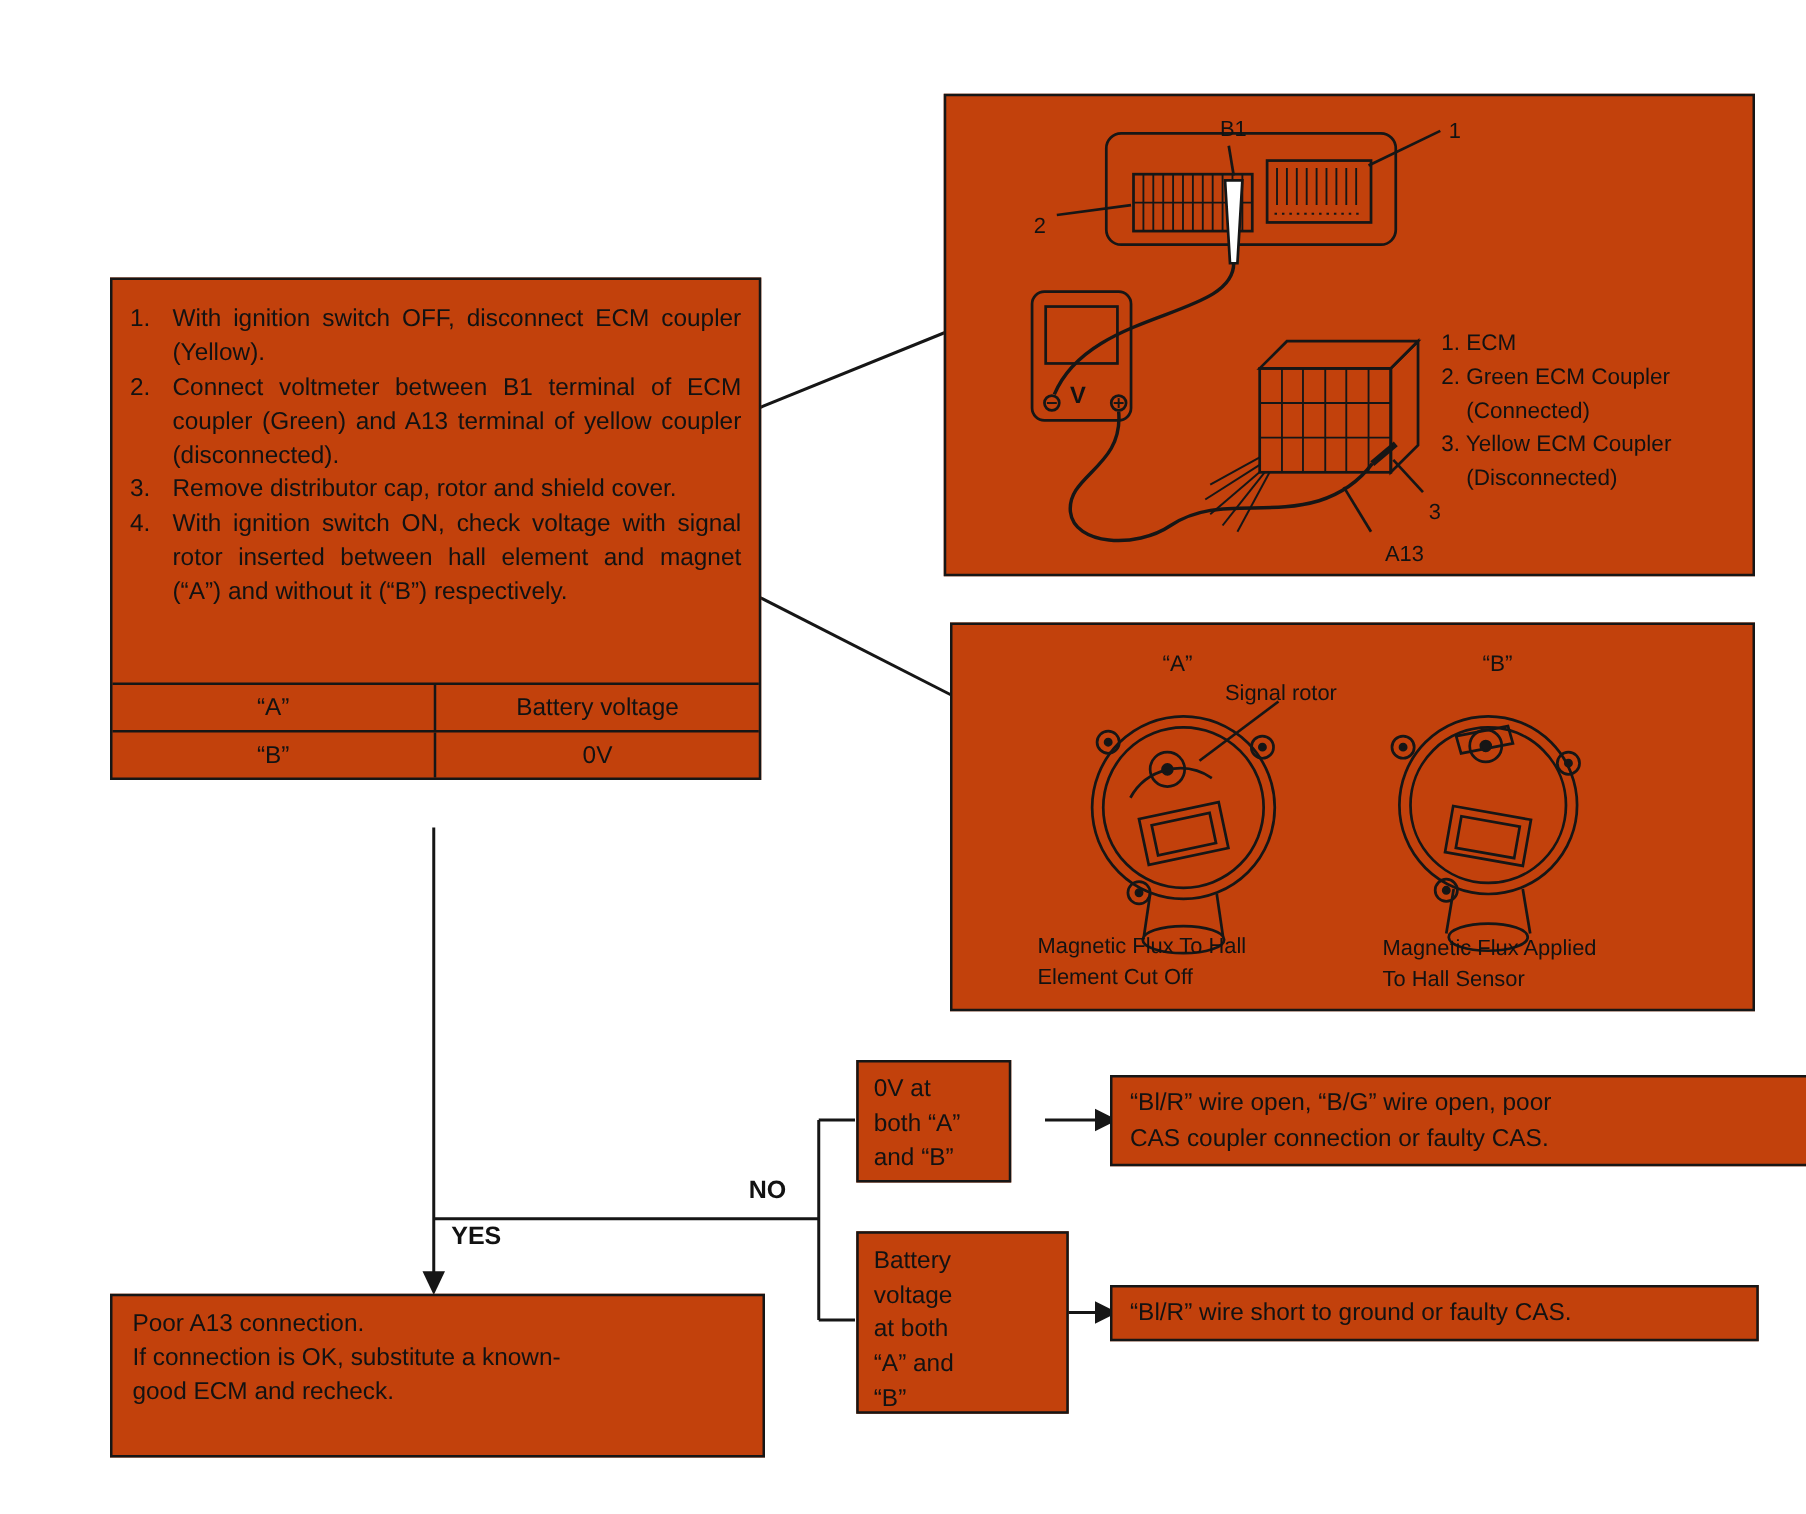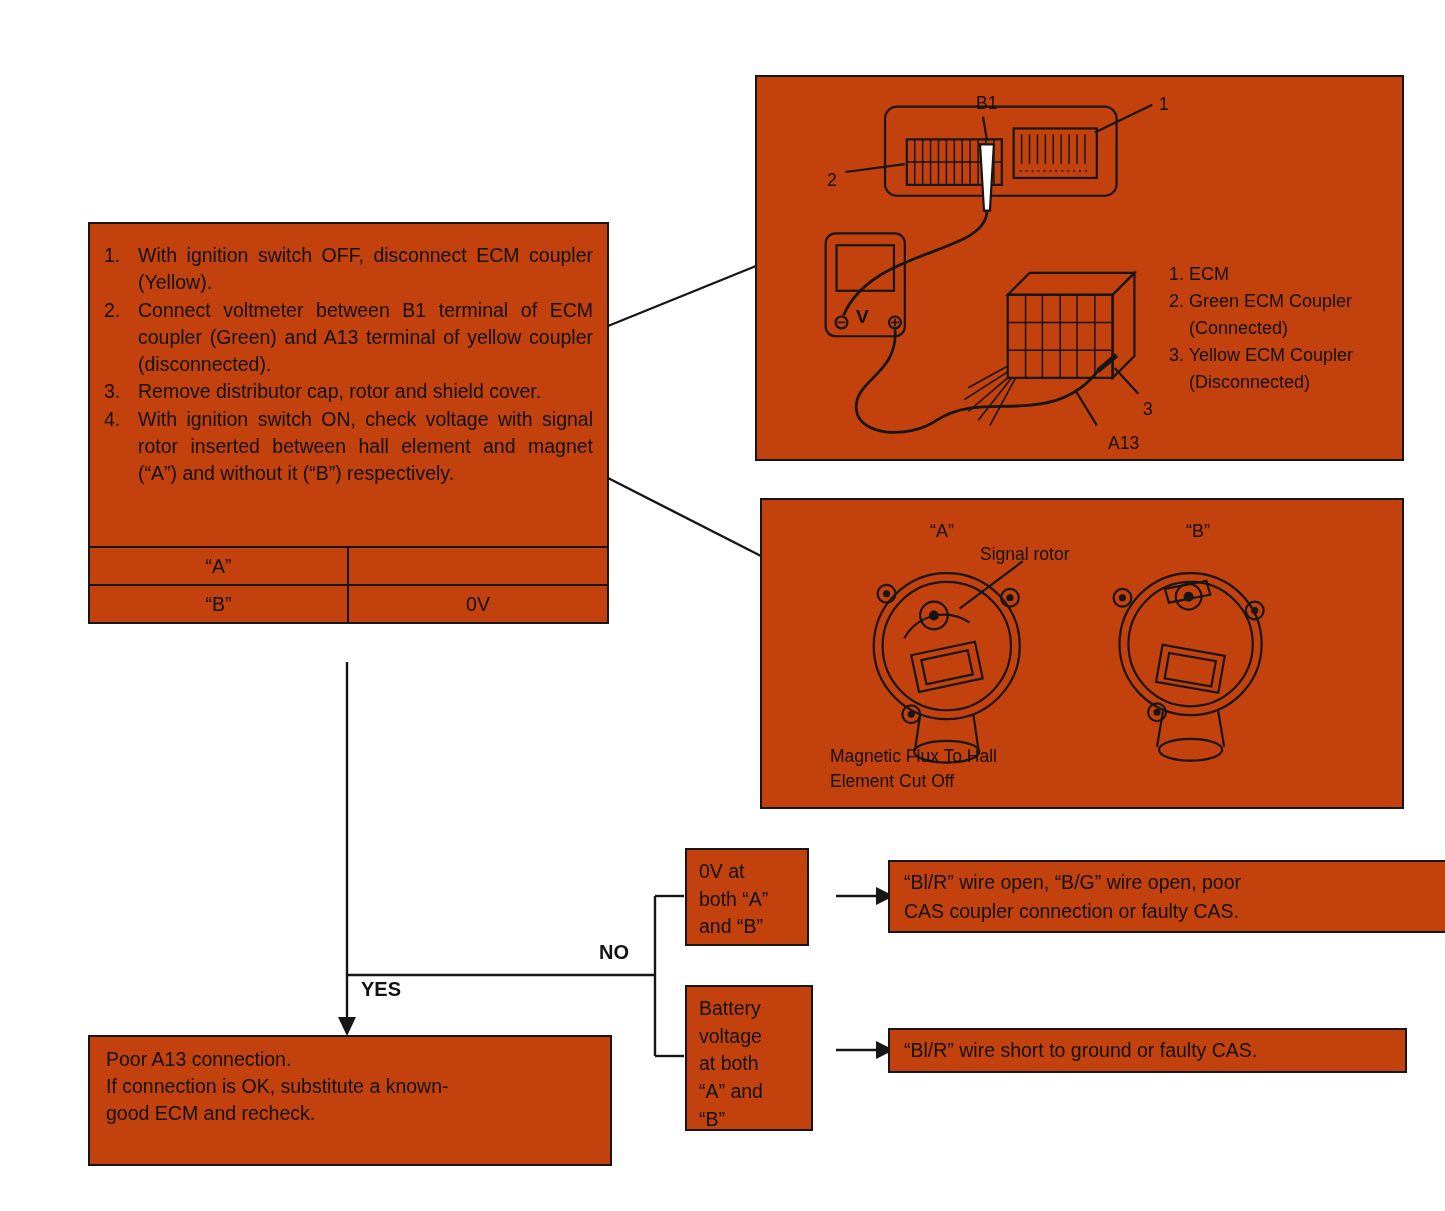--- a/index.html
+++ b/index.html
@@ -29,21 +29,21 @@
   .fecm { left:755px; top:75px; width:649px; height:386px; }
   .fdist { left:760px; top:498px; width:644px; height:311px; }
   .fig-svg { position:absolute; left:0; top:0; width:100%; height:100%; }
   .flabel { position:absolute; font-size:17.5px; line-height:1.45; white-space:pre-wrap; }
   .legend { font-size:18px; line-height:1.5; }
 
   
   .pre { white-space:pre-line; }
   .ybox { left:88px; top:1035px; width:524px; height:131px; padding:9px 16px; font-size:19.5px; line-height:1.38; }
   .b0v  { left:685px; top:848px; width:124px; height:98px; padding:8px 12px; font-size:19.5px; line-height:1.42; }
-  .bbat { left:685px; top:985px; width:128px; height:146px; padding:8px 12px; font-size:19.5px; line-height:1.42; }
+  .bbat { left:685px; top:985px; width:170px; height:146px; padding:8px 12px; font-size:19.5px; line-height:1.42; }
   .ropen  { left:888px; top:860px; width:615px; height:73px; padding:4px 14px; font-size:19.5px; line-height:1.45; display:flex; align-items:center; }
   .rshort { left:888px; top:1028px; width:519px; height:45px; padding:4px 14px; font-size:19.5px; display:flex; align-items:center; }
 
   .flowlabel { position:absolute; font-weight:bold; font-size:20px; }
   .yes { left:361px; top:978px; }
   .no  { left:599px; top:941px; }
 </style>
 </head>
 <body>
 
@@ -78,20 +78,21 @@
         <span class="step-num">3.</span>
         <span class="step-text">Remove distributor cap, rotor and shield cover.</span>
       </div>
       <div class="step">
         <span class="step-num">4.</span>
         <span class="step-text">With ignition switch ON, check voltage with signal rotor inserted between hall element and magnet (“A”) and without it (“B”) respectively.</span>
       </div>
     </div>
     <div class="trow">
       <div class="c1">“A”</div>
+      <div class="c2">Battery voltage</div>
     </div>
     <div class="trow">
       <div class="c1">“B”</div>
       <div class="c2">0V</div>
     </div>
   </div>
 
   <div class="box fecm">
     <svg class="fig-svg" viewBox="0 0 649 386">
       <g stroke="#161616" stroke-width="2.2" fill="none">
@@ -168,21 +169,21 @@
           <line x1="260" y1="304" x2="234" y2="352"></line>
         </g>
       </g>
     </svg>
     <div class="flabel" style="left:219px; top:14px;">B1</div>
     <div class="flabel" style="left:402px; top:15px;">1</div>
     <div class="flabel" style="left:70px; top:91px;">2</div>
     <div class="flabel" style="left:386px; top:320px;">3</div>
     <div class="flabel" style="left:351px; top:354px;">A13</div>
     <div class="flabel" style="left:99px; top:226px; font-weight:bold; font-size:19px;">V</div>
-    <div class="flabel legend" style="left:412px; top:184px;">1. ECM
+    <div class="flabel legend" style="left:396px; top:184px;">1. ECM
 2. Green ECM Coupler
     (Connected)
 3. Yellow ECM Coupler
     (Disconnected)</div>
   </div>
 
   <div class="box fdist">
     <svg class="fig-svg" viewBox="0 0 644 311">
       <g stroke="#161616" stroke-width="2.2" fill="none">
 
@@ -225,20 +226,22 @@
         <line x1="404" y1="214" x2="398" y2="250"></line>
         <line x1="460" y1="214" x2="466" y2="250"></line>
         <ellipse cx="432" cy="253" rx="32" ry="11"></ellipse>
       </g>
     </svg>
     <div class="flabel" style="left:168px; top:18px; font-size:18px;">“A”</div>
     <div class="flabel" style="left:424px; top:18px; font-size:18px;">“B”</div>
     <div class="flabel" style="left:218px; top:42px;">Signal rotor</div>
     <div class="flabel" style="left:68px; top:244px;">Magnetic Flux To Hall
 Element Cut Off</div>
+    <div class="flabel" style="left:344px; top:246px;">Magnetic Flux Applied
+To Hall Sensor</div>
   </div>
 
   <div class="flowlabel yes">YES</div>
   <div class="flowlabel no">NO</div>
 
   <div class="box ybox pre">Poor A13 connection.
 If connection is OK, substitute a known-
 good ECM and recheck.</div>
   <div class="box b0v pre">0V at
 both “A”

